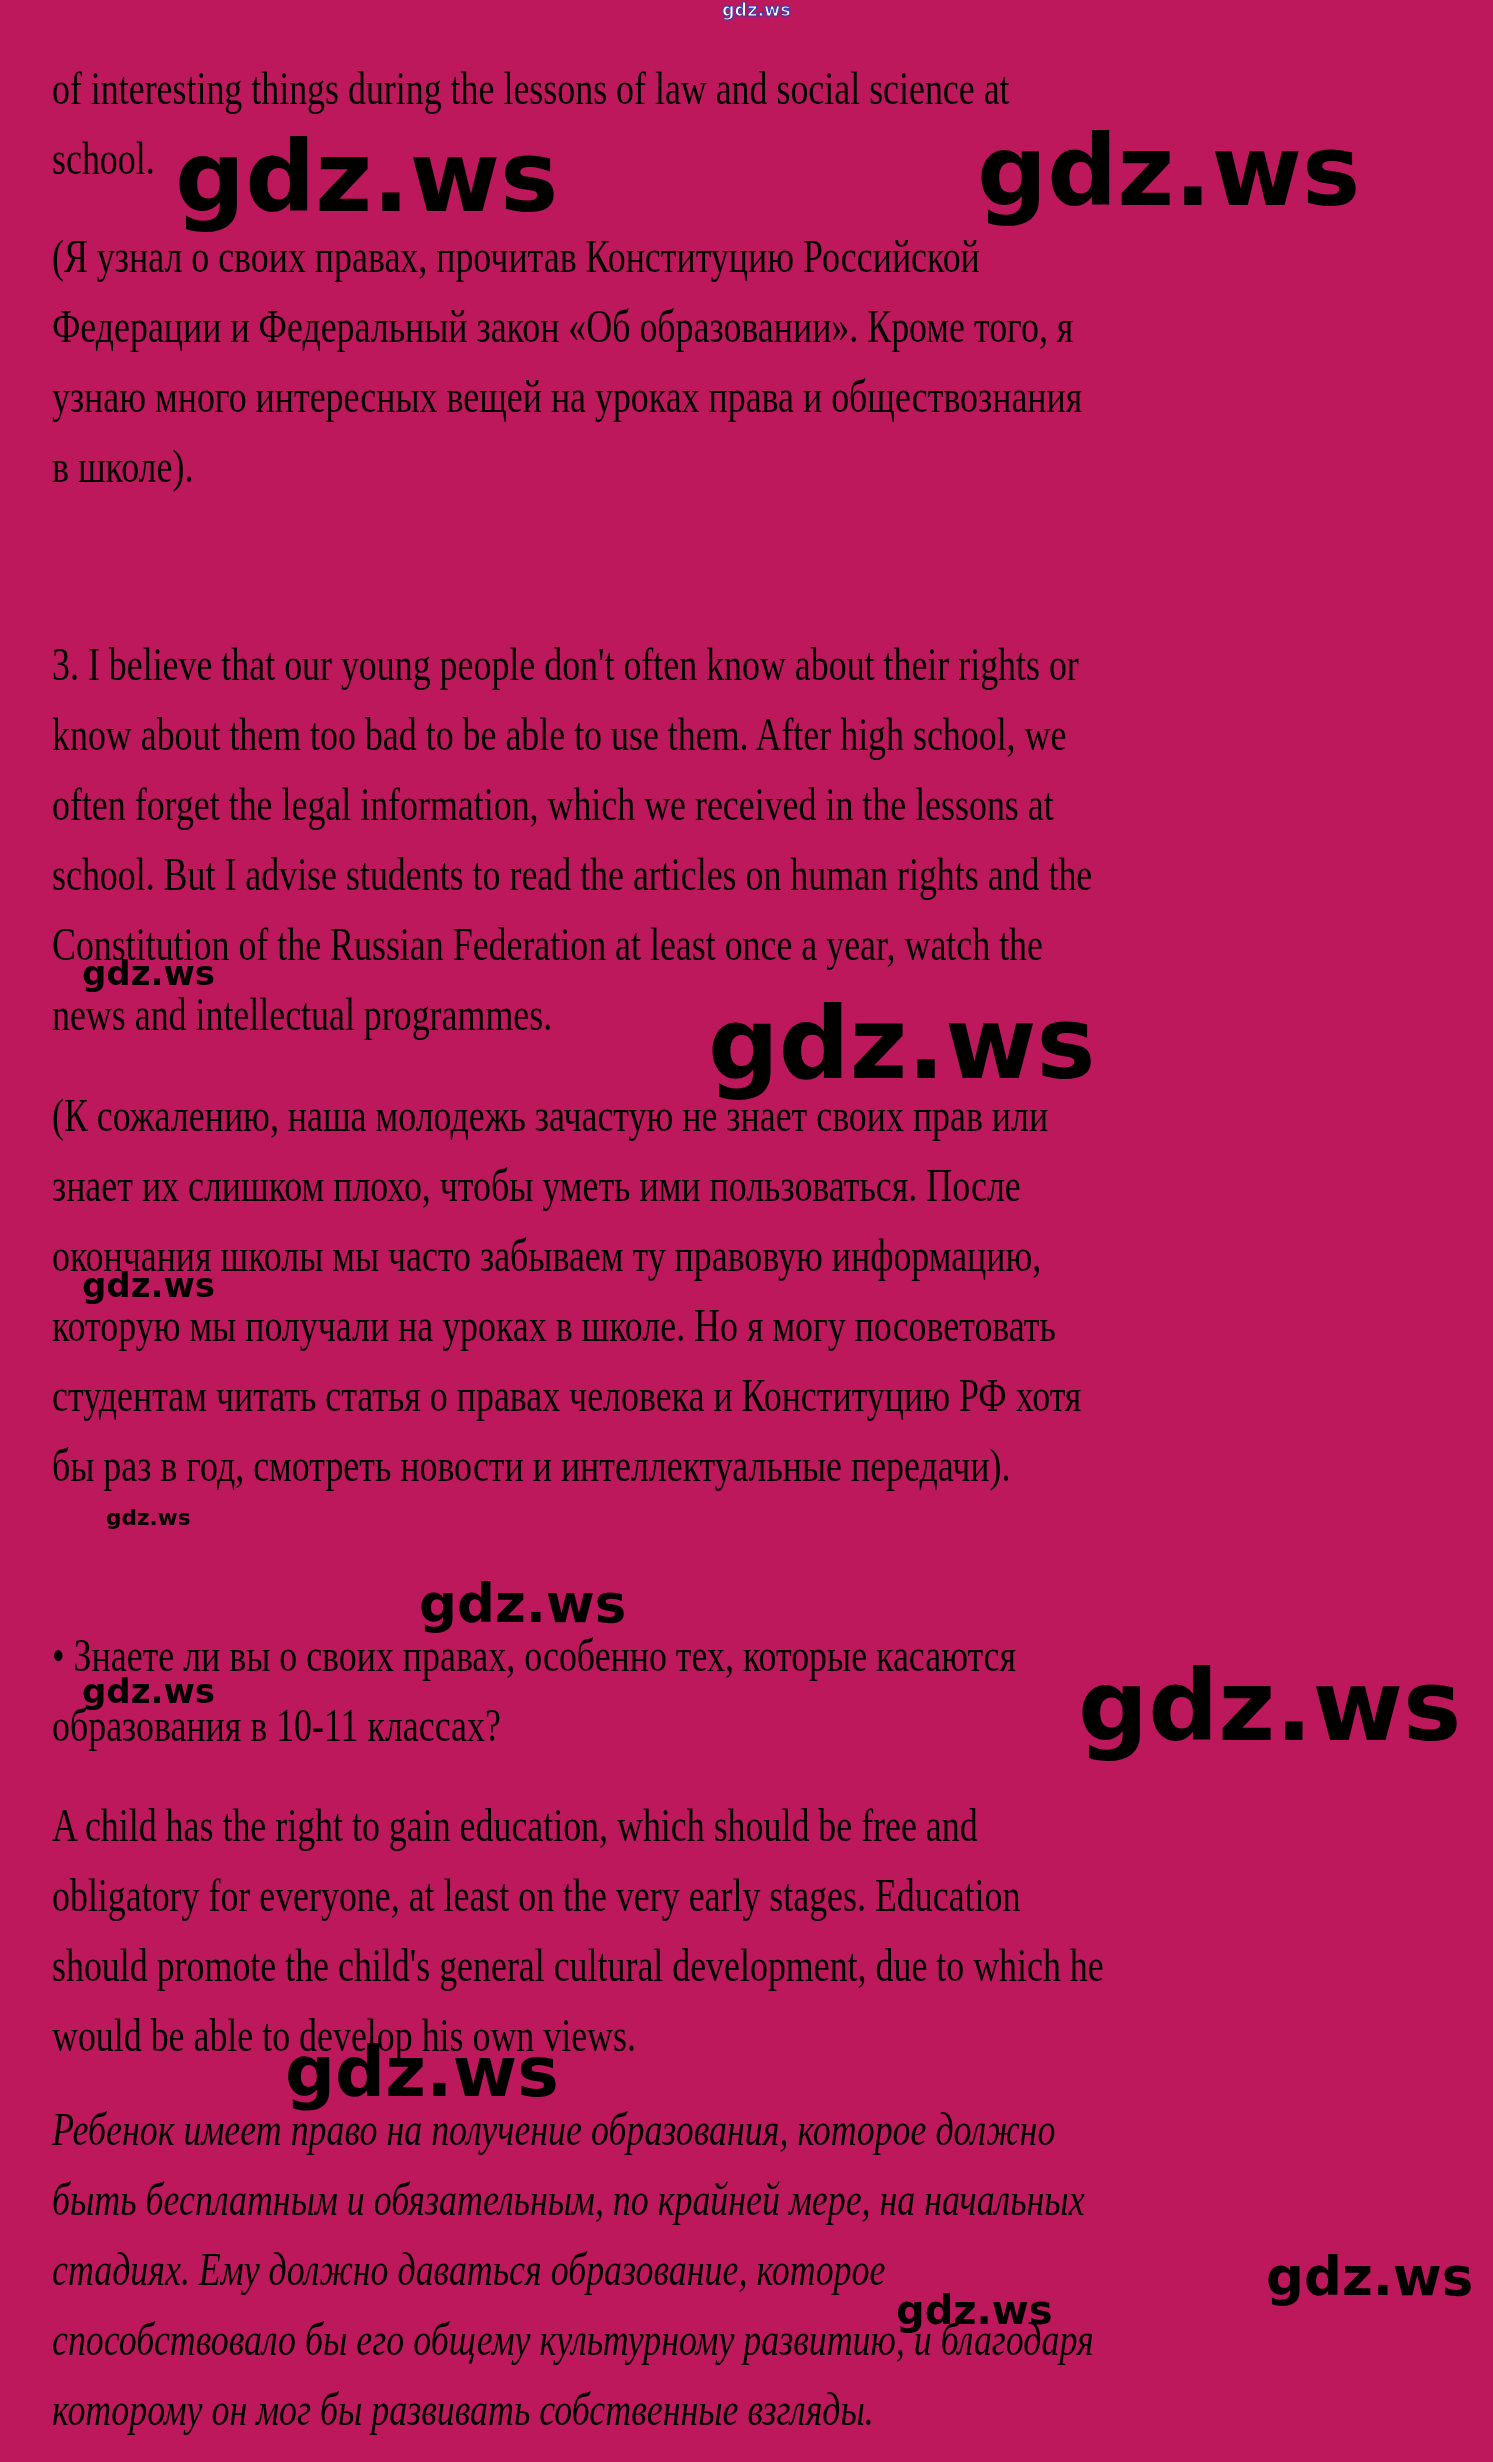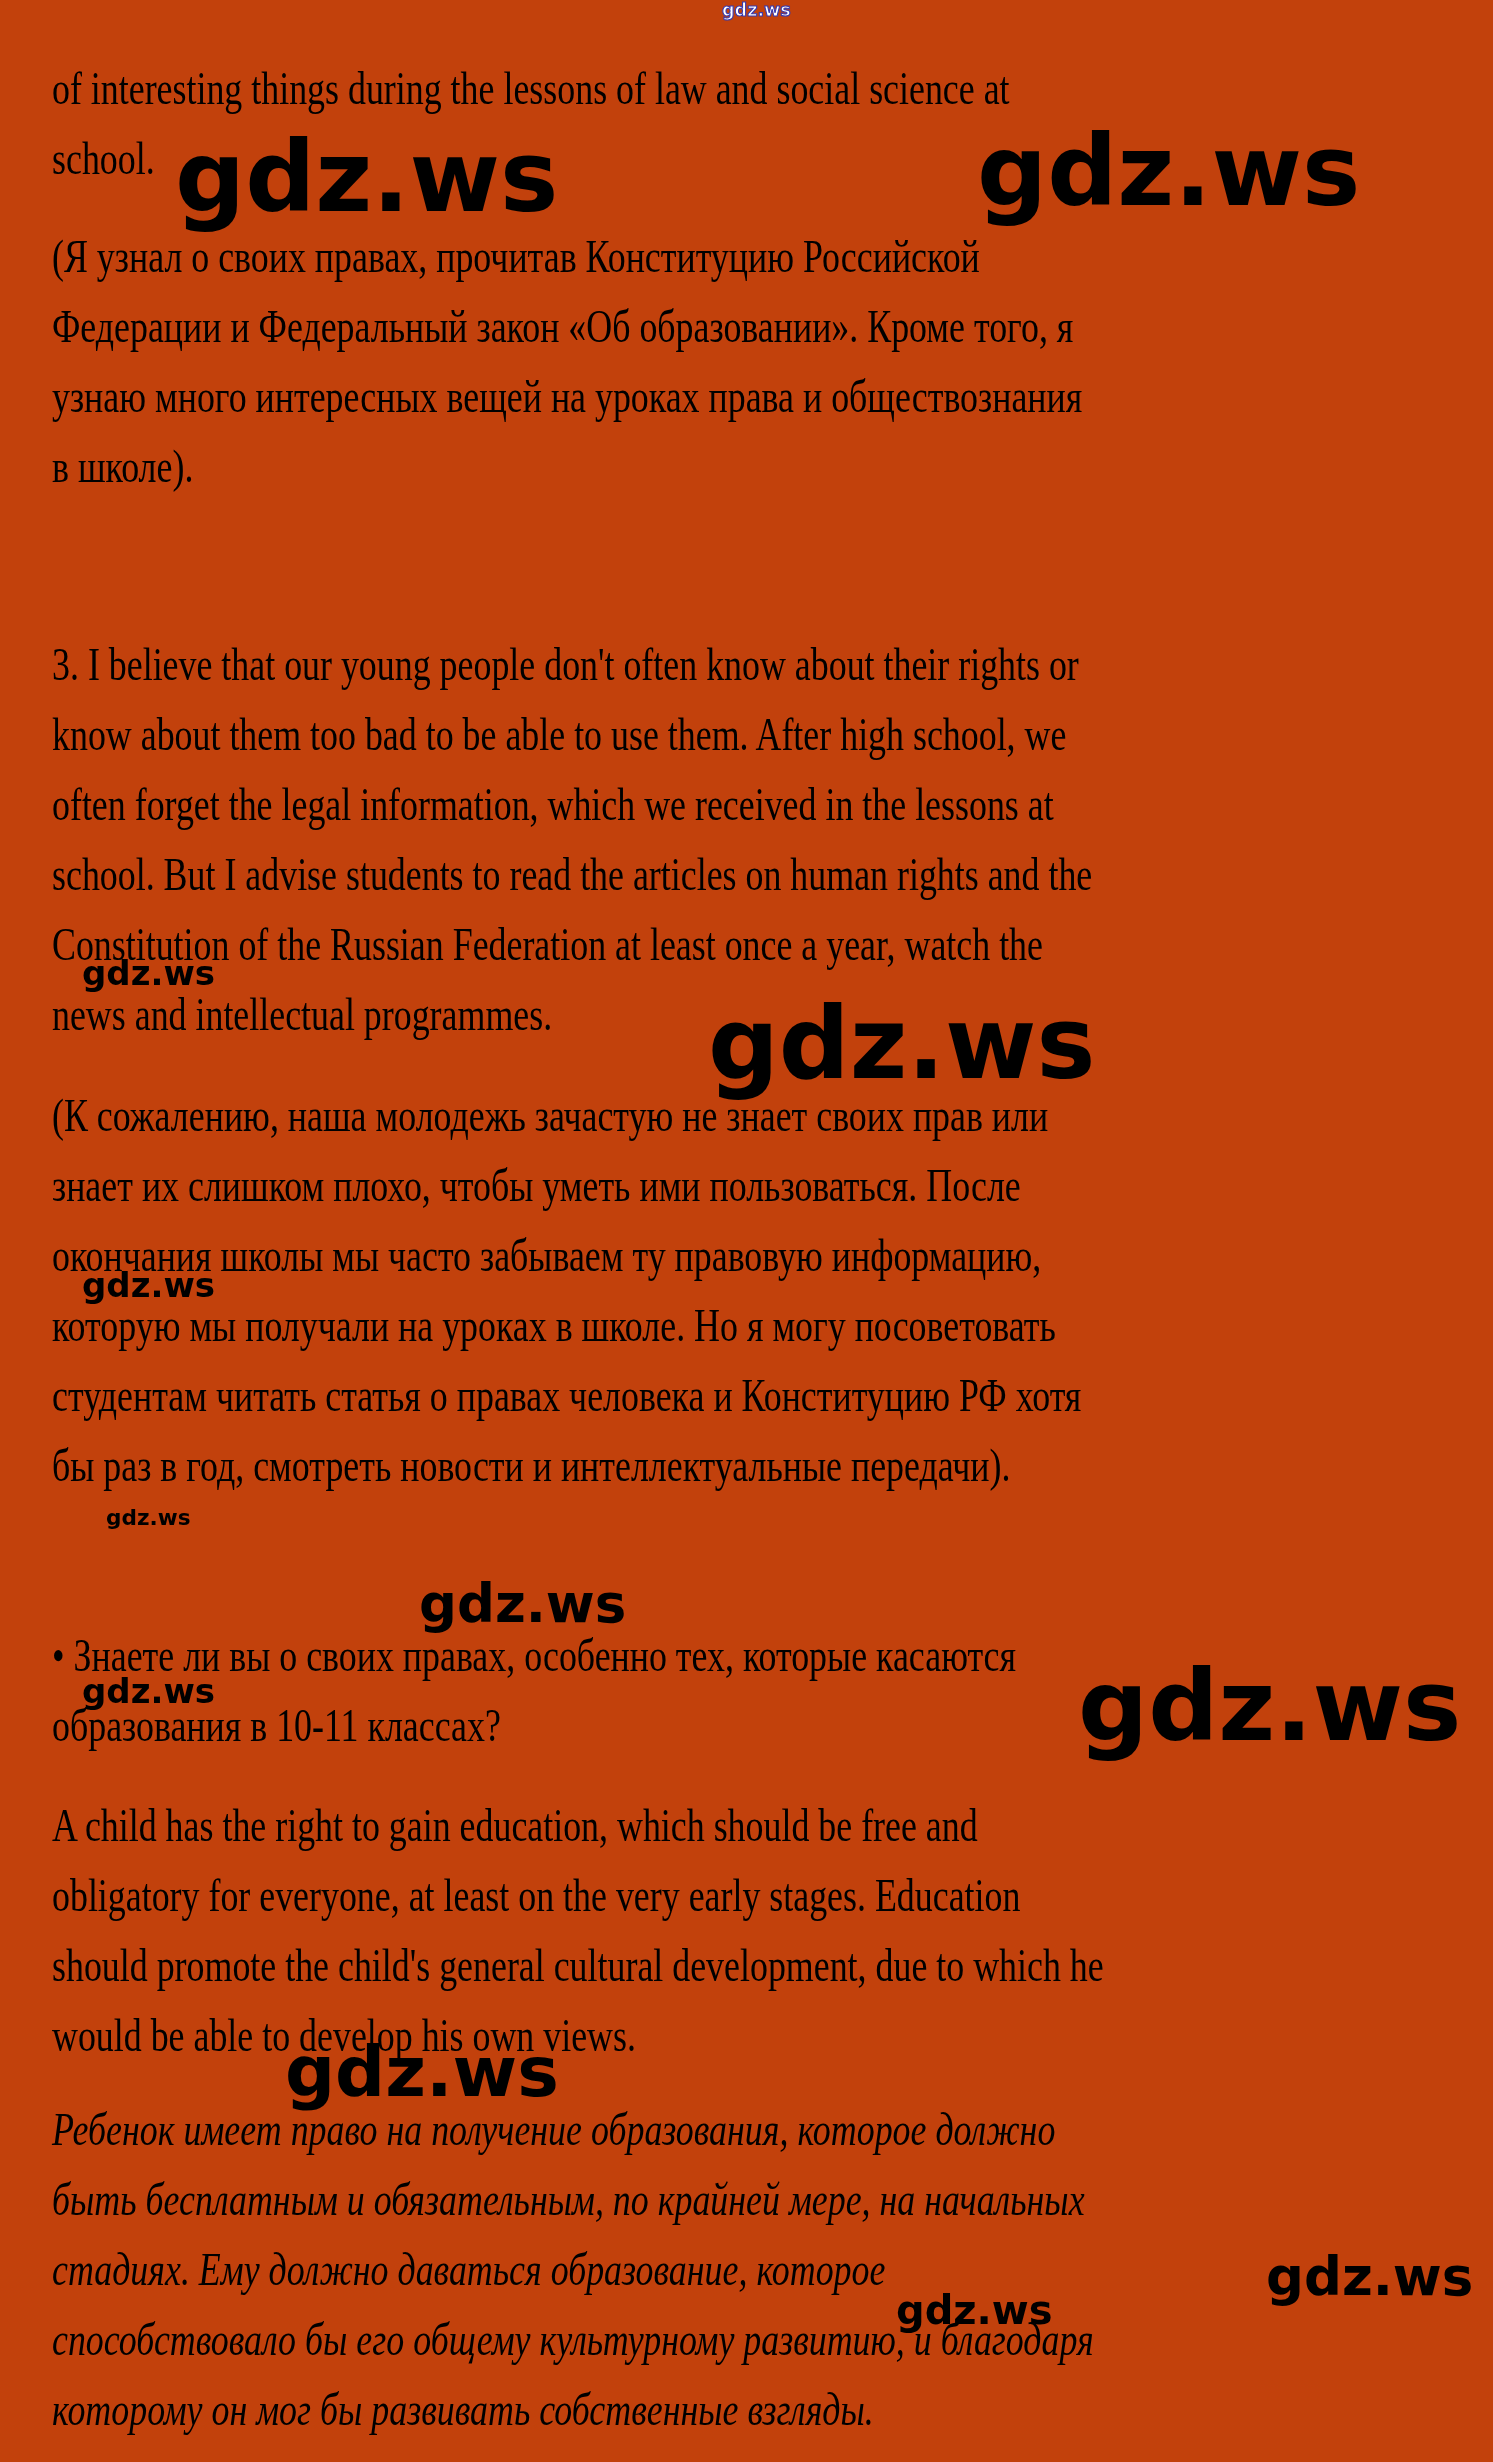--- a/index.html
+++ b/index.html
@@ -1,19 +1,19 @@
 <!DOCTYPE html>
 <html style="font-size:12.8px"><head>
 <meta charset="utf-8">
 <style>
   html,body{margin:0;padding:0;background:#e8e8e8;}
   .page{
     position:relative;
     width:1493px;height:2462px;
-    background:#c2410c;
+    background:#be185d;
     color:#000000;
     font-family:"Liberation Serif", serif;
     overflow:hidden;
   }
   
   .para{
     position:absolute;
     left:52px;
     width:1567px;
     transform:scaleX(0.78);

